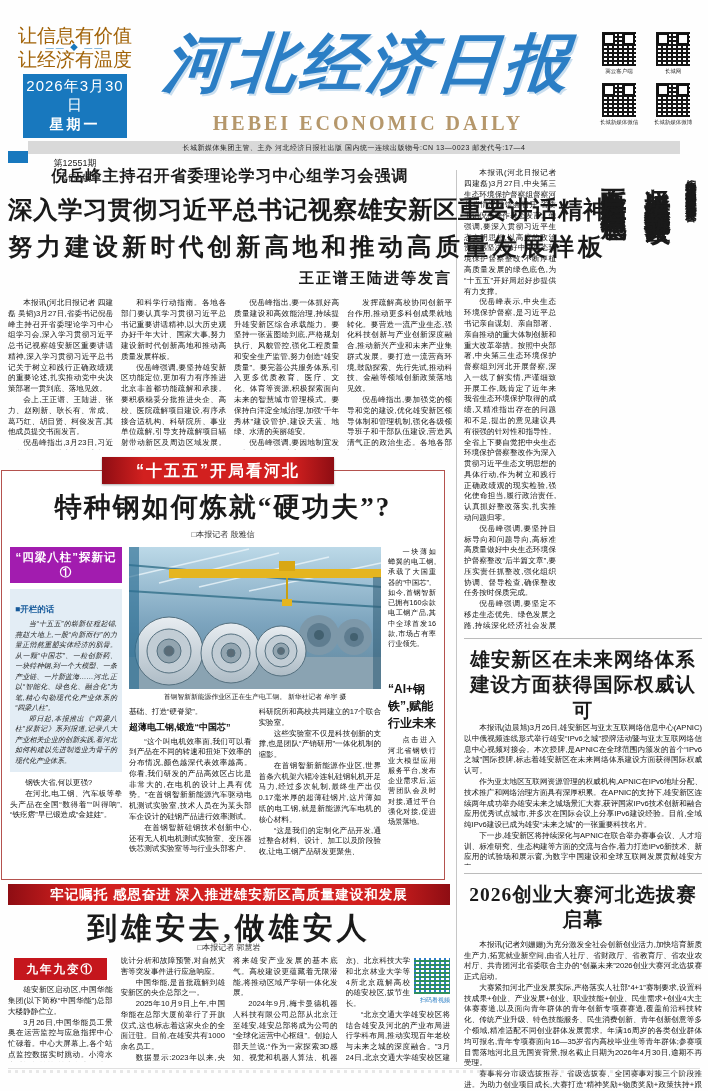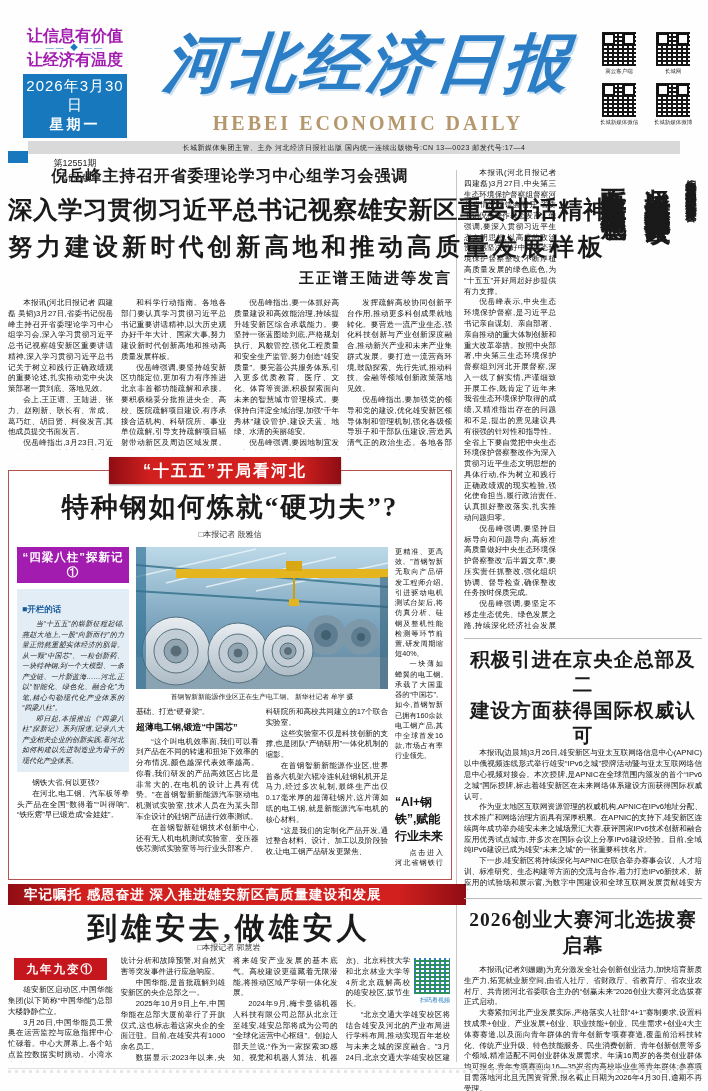--- a/index.html
+++ b/index.html
@@ -1,21 +1,21 @@
 <!DOCTYPE html>
 <html lang="zh"><head>
 <meta charset="utf-8">
 <style>
   html,body{margin:0;padding:0;background:#ffffff;}
   .page{position:relative;width:708px;height:1091px;background:#fefefe;overflow:hidden;
         font-family:"Liberation Sans",sans-serif;color:#1a1a1a;}
   
   .masthead{position:absolute;left:0;top:0;width:708px;height:160px;}
   .mh-left{position:absolute;left:16px;top:28px;width:118px;text-align:center;}
-  .slogan{color:#a21caf;font-weight:bold;font-size:16px;line-height:16px;}
+  .slogan{color:#a16207;font-weight:normal;font-size:19px;line-height:16px;}
   .slogan-div{color:#1878be;font-size:8px;line-height:8px;letter-spacing:2px;}
   .datebox{margin:6px auto 0;width:104px;background:#1878be;color:#fff;padding:3px 0 4px;}
   .datebox .d1{font-size:15px;letter-spacing:1px;}
   .datebox .d2{font-size:14px;font-weight:bold;letter-spacing:3px;margin-top:1px;}
   .lunar{font-size:8px;margin-top:5px;color:#222;}
   .issue{font-size:9px;margin-top:3px;color:#222;}
   .pages{font-size:9px;margin-top:2px;color:#222;}
   .mh-title{position:absolute;left:148px;top:18px;width:440px;text-align:center;
             font-family:"Liberation Serif",serif;font-style:italic;font-weight:bold;
             font-size:64px;line-height:92px;color:#2b7ec5;letter-spacing:4px;
@@ -45,21 +45,21 @@
   .lead-kicker{text-align:center;font-size:16px;font-weight:bold;letter-spacing:1px;}
   .lead-h1{text-align:center;font-size:24.5px;font-weight:bold;letter-spacing:.5px;margin-top:6px;white-space:nowrap;}
   .lead-h2{text-align:center;font-size:24.5px;font-weight:bold;letter-spacing:4px;margin-top:4px;white-space:nowrap;}
   .lead-speakers{text-align:right;font-size:15px;font-weight:bold;
       font-family:"Liberation Serif",serif;margin-top:6px;letter-spacing:2px;}
   .bodytext{font-size:7.6px;line-height:1.42;text-align:justify;color:#141414;}
   .bodytext p{margin:0;text-indent:2em;}
   .lead-body{display:flex;gap:8px;margin-top:10px;height:152px;overflow:hidden;}
   .lead-body .col{flex:1;overflow:hidden;}
   
-  .section-box{position:absolute;left:8px;top:470px;width:442px;height:408px;
+  .section-box{position:absolute;left:1px;top:470px;width:442px;height:408px;
       border:1px solid #b4524e;background:#fff;}
   .sec-banner{position:absolute;left:100px;top:-14px;width:232px;height:27px;
       background:linear-gradient(90deg,#8e0d13,#d2201f 18% 82%,#8e0d13);
       color:#fff;font-size:16px;font-weight:bold;text-align:center;line-height:27px;letter-spacing:2px;
       box-shadow:0 1px 2px rgba(0,0,0,.35);}
   .sec-banner-line{position:absolute;top:-1px;height:1px;background:#b4524e;}
   .steel-h{ text-align:center;font-family:"Liberation Serif",serif;font-weight:bold;
       font-size:27px;letter-spacing:2px;margin-top:18px;}
   .steel-byline{text-align:center;font-size:8px;color:#333;margin-top:4px;}
   .steel-row{display:flex;gap:7px;padding:7px 8px 0 8px;height:322px;overflow:hidden;}
@@ -75,21 +75,21 @@
   .photo{width:252px;height:142px;display:block;}
   .photo-cap{font-size:6.8px;color:#222;margin-top:3px;text-align:center;}
   .steel-mid-cols{display:flex;gap:7px;margin-top:5px;height:150px;overflow:hidden;}
   .steel-mid-cols .col{flex:1;overflow:hidden;}
   .subhead{font-weight:bold;font-size:9px;margin:3px 0;text-align:left;}
   .steel-right{flex:1;overflow:hidden;}
   .steel-right .bodytext{font-size:7.2px;}
   
   .banner2{position:absolute;left:8px;top:884px;width:442px;height:21px;
       background:linear-gradient(90deg,#8e0d13,#d2201f 15% 85%,#8e0d13);
-      color:#fff;font-weight:bold;font-size:13.5px;line-height:21px;text-align:left;letter-spacing:1px;padding-left:16px;}
+      color:#fff;font-weight:bold;font-size:13.5px;line-height:21px;text-align:center;letter-spacing:1px;}
   .xa-h{position:absolute;left:8px;top:908px;width:442px;text-align:center;
       font-family:"Liberation Serif",serif;font-weight:bold;font-size:30px;letter-spacing:4px;}
   .xa-byline{position:absolute;left:8px;top:942px;width:442px;text-align:center;font-size:8px;color:#333;}
   .xa-body{position:absolute;left:8px;top:956px;width:442px;height:106px;display:flex;gap:8px;overflow:hidden;}
   .xa-body .col{flex:1;overflow:hidden;}
   .xa-label{background:#c5161d;color:#fff;font-weight:bold;font-size:11.5px;text-align:center;
       padding:3px 2px;margin:2px 6px 5px;letter-spacing:2px;}
   .qr-video{width:36px;height:36px;float:right;margin:2px 0 0 4px;position:relative;
       background:repeating-linear-gradient(0deg,#2e8f5b 0 2px,rgba(255,255,255,0) 2px 4px),
                  repeating-linear-gradient(90deg,#2b7ec5 0 2px,#ffffff 2px 5px);}
@@ -275,21 +275,20 @@
             <p style="text-indent:0;">科研院所和高校共同建立的17个联合实验室。</p>
             <p>这些实验室不仅是科技创新的支撑,也是团队“产销研用”一体化机制的缩影。</p>
             <p>在首钢智新新能源作业区,世界首条六机架六辊冷连轧硅钢轧机开足马力,经过多次轧制,最终生产出仅0.17毫米厚的超薄硅钢片,这片薄如纸的电工钢,就是新能源汽车电机的核心材料。</p>
             <p>“这是我们的定制化产品开发,通过整合材料、设计、加工以及阶段验收,让电工钢产品研发更聚焦、</p>
           </div>
         </div>
       </div>
 
       <div class="steel-right">
         <div class="bodytext" style="font-size:7.2px;">
-          <p style="text-indent:0;">更精准、更高效。”首钢智新无取向产品研发工程师介绍,引进驱动电机测试台架后,将仿真分析、硅钢及整机性能检测等环节前置,研发周期缩短40%。</p>
           <p>一块薄如蝉翼的电工钢,承载了大国重器的“中国芯”。如今,首钢智新已拥有160余款电工钢产品,其中全球首发16款,市场占有率行业领先。</p>
           <div class="subhead" style="font-size:12px;margin-top:32px;">“AI+钢铁”,赋能行业未来</div>
           <p>点击进入河北省钢铁行业大模型应用服务平台,发布企业需求后,运营团队会及时对接,通过平台强化对接,促进场景落地。</p>
 
         </div>
       </div>
     </div>
   </div>
 
   <div class="banner2">牢记嘱托 感恩奋进 深入推进雄安新区高质量建设和发展</div>
@@ -335,21 +334,21 @@
         <span class="rt-kicker">倪岳峰在中央第三生态环境保护督察组督察河北省情况反馈会上作表态发言</span>
         <span class="rt-hl">坚决抓好中央生态环境保护督察整改</span>
         <span class="rt-hl">不断厚植高质量发展的绿色底色</span>
       </div>
     </div>
 
     <div class="rc-rule"></div>
 
     <div>
       <div class="rc-title">
-        <div>积极引进在京央企总部及二</div>
+        <div>雄安新区在未来网络体系</div>
         <div>建设方面获得国际权威认可</div>
       </div>
       <div class="rc-body bodytext">
         <p>本报讯(边晨旭)3月26日,雄安新区与亚太互联网络信息中心(APNIC)以中俄视频连线形式举行雄安“IPv6之城”授牌活动暨与亚太互联网络信息中心视频对接会。本次授牌,是APNIC在全球范围内颁发的首个“IPv6之城”国际授牌,标志着雄安新区在未来网络体系建设方面获得国际权威认可。</p>
         <p>作为亚太地区互联网资源管理的权威机构,APNIC在IPv6地址分配、技术推广和网络治理方面具有深厚积累。在APNIC的支持下,雄安新区连续两年成功举办雄安未来之城场景汇大赛,获评国家IPv6技术创新和融合应用优秀试点城市,并多次在国际会议上分享IPv6建设经验。目前,全域纯IPv6建设已成为雄安“未来之城”的一张重要科技名片。</p>
         <p>下一步,雄安新区将持续深化与APNIC在联合举办赛事会议、人才培训、标准研究、生态构建等方面的交流与合作,着力打造IPv6新技术、新应用的试验场和展示窗,为数字中国建设和全球互联网发展贡献雄安方案。</p>
       </div>
     </div>
 
     <div class="rc-rule"></div>

